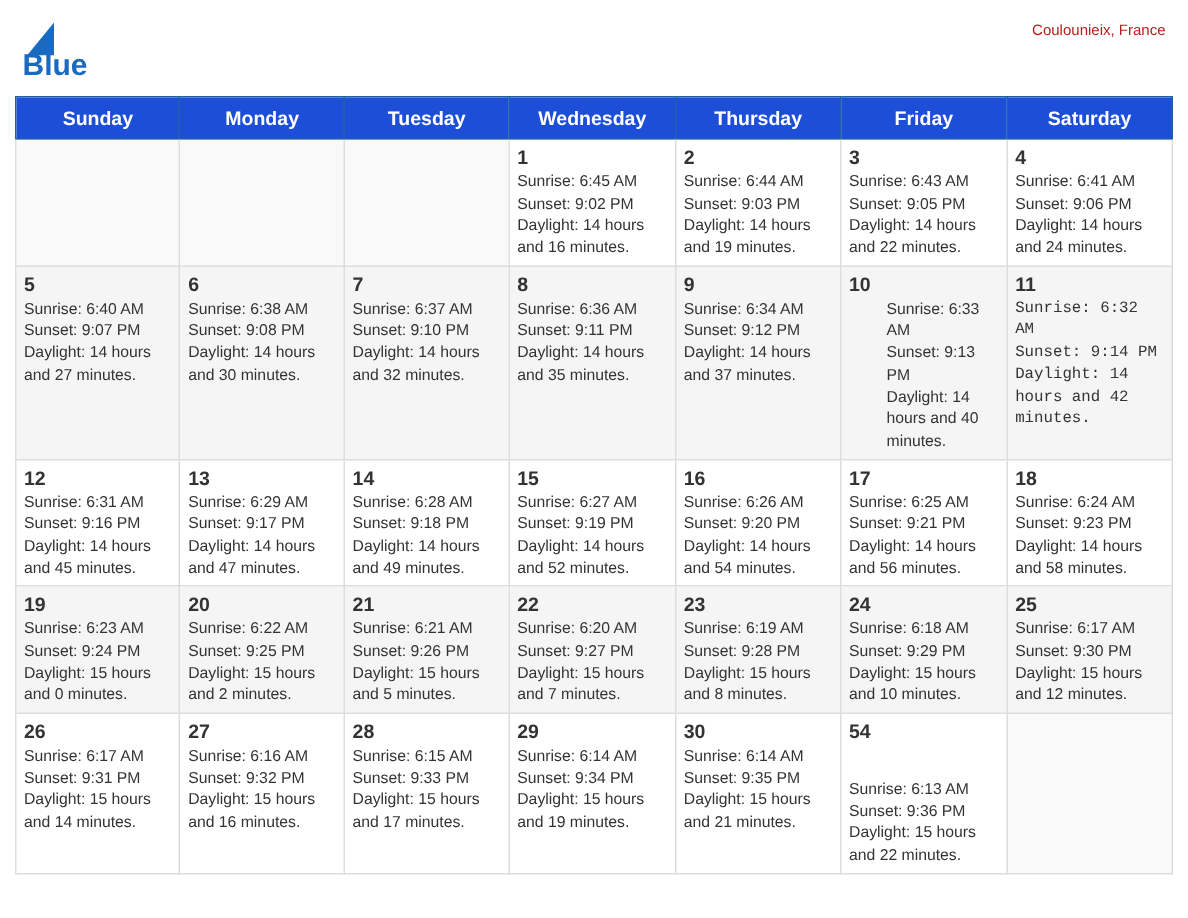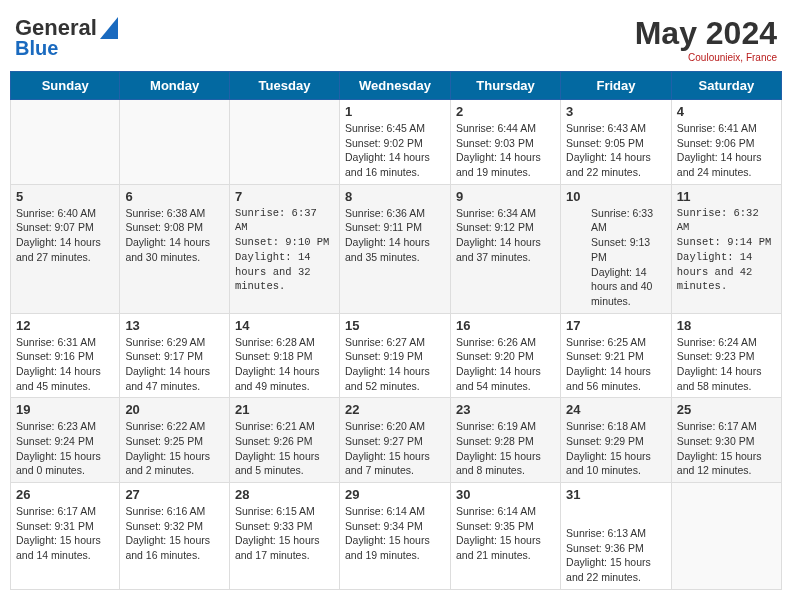--- a/index.html
+++ b/index.html
@@ -43,21 +43,21 @@
     .location {
       font-size: 10px;
       color: #b91c1c;
     }
     .calendar {
       width: 100%;
       border-collapse: collapse;
       border: 1px solid #ccc;
     }
     .calendar th {
-      background-color: #0369a1;
+      background-color: #1d4ed8;
       color: #fff;
       font-size: 13px;
       font-weight: bold;
       padding: 6px 4px;
       border: 1px solid #2060a8;
     }
     .calendar td {
       width: 113px;
       vertical-align: top;
       padding: 4px 5px;
@@ -86,30 +86,28 @@
       background: #f5f5f5;
     }
   </style>
 </head>
 <body>
 
 <div class="header">
   <div class="logo">
     <div style="display:flex; flex-direction:column; align-items:flex-start;">
       <div style="display:flex; align-items:center;">
-        <span class="logo-text-general">General</span>
         <svg width="18" height="22" viewBox="0 0 18 22" style="margin-left:3px;">
           <polygon points="0,22 18,0 18,22" fill="#1a6abf"></polygon>
         </svg>
       </div>
       <span class="logo-text-blue" style="margin-top:-4px;">Blue</span>
     </div>
   </div>
   <div class="title-block">
-    <div class="month-year">May 2024</div>
     <div class="location">Coulounieix, France</div>
   </div>
 </div>
 
 <table class="calendar">
   <thead>
     <tr>
       <th>Sunday</th>
       <th>Monday</th>
       <th>Tuesday</th>
@@ -157,21 +155,21 @@
 Daylight: 14 hours and 27 minutes.</div>
         </td>
         <td>
           <span class="day-number">6</span>
           <div class="day-info" style="white-space: pre-line;">Sunrise: 6:38 AM
 Sunset: 9:08 PM
 Daylight: 14 hours and 30 minutes.</div>
         </td>
         <td>
           <span class="day-number">7</span>
-          <div class="day-info" style="white-space: pre-line; font-family: Liberation Mono, monospace;">Sunrise: 6:37 AM
+          <div class="day-info" style="white-space: pre-line;">Sunrise: 6:37 AM
 Sunset: 9:10 PM
 Daylight: 14 hours and 32 minutes.</div>
         </td>
         <td>
           <span class="day-number">8</span>
           <div class="day-info" style="white-space: pre-line;">Sunrise: 6:36 AM
 Sunset: 9:11 PM
 Daylight: 14 hours and 35 minutes.</div>
         </td>
         <td>
@@ -306,21 +304,21 @@
 Sunset: 9:34 PM
 Daylight: 15 hours and 19 minutes.</div>
         </td>
         <td>
           <span class="day-number">30</span>
           <div class="day-info" style="white-space: pre-line;">Sunrise: 6:14 AM
 Sunset: 9:35 PM
 Daylight: 15 hours and 21 minutes.</div>
         </td>
         <td>
-          <span class="day-number">31</span>
+          <span class="day-number">54</span>
           <div class="day-info" style="white-space: pre-line; margin-top: 24px;">Sunrise: 6:13 AM
 Sunset: 9:36 PM
 Daylight: 15 hours and 22 minutes.</div>
         </td>
         <td class="empty"></td>
       </tr>
     </tbody>
 </table>
 
 </body></html>

